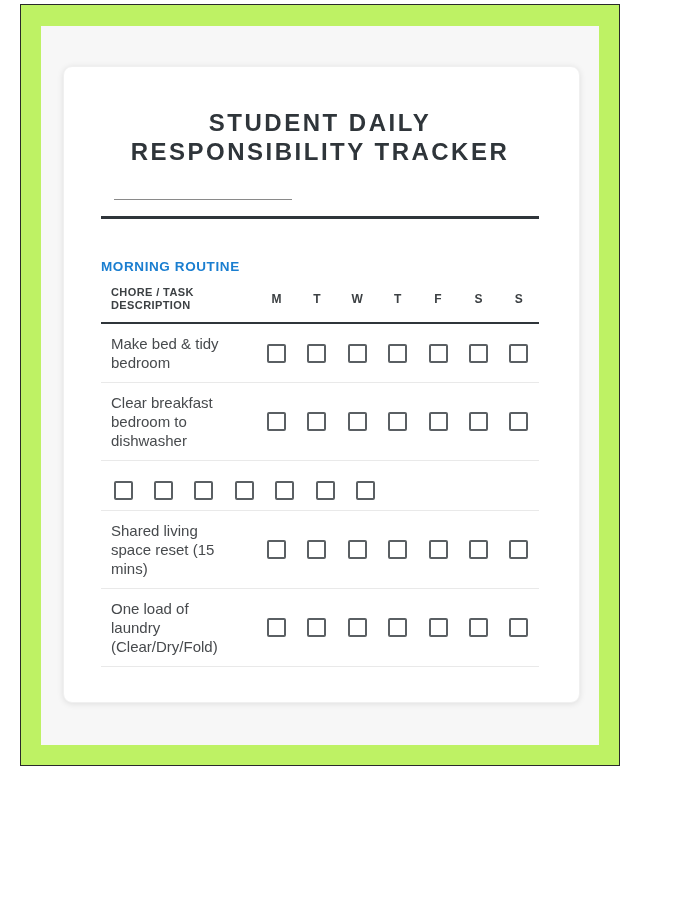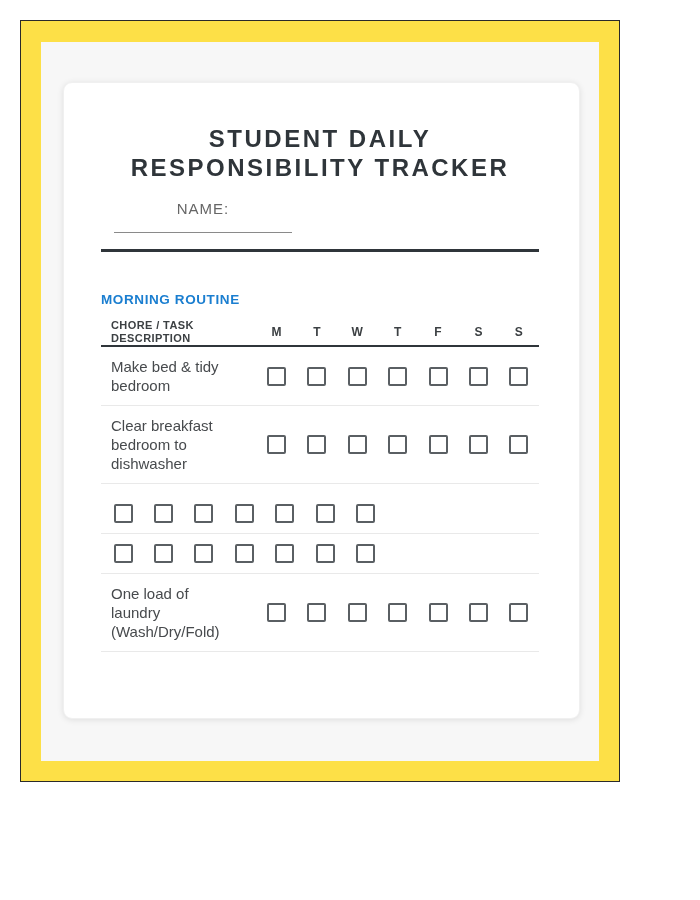--- a/index.html
+++ b/index.html
@@ -3,25 +3,25 @@
 <meta charset="utf-8">
 <style>
   html, body { margin:0; padding:0; }
   body {
     width:700px; height:900px; position:relative;
     background:#ffffff;
     font-family:"Liberation Sans", sans-serif;
     -webkit-font-smoothing:antialiased;
   }
   .sheet {
-    position:absolute; left:20px; top:20px;
+    position:absolute; left:20px; top:4px;
     width:600px; height:762px;
     border:1px solid var(--page-border, #2a2a2a);
     box-sizing:border-box;
-    background:#fde047;
+    background:#bef264;
   }
   .gray-panel {
     position:absolute; left:20px; top:21px;
     width:558px; height:719px;
     background:var(--panel-gray, #f7f7f7);
   }
   .card {
     position:absolute; left:42px; top:61px;
     width:517px; height:637px;
     background:#ffffff;
@@ -58,21 +58,21 @@
     border-bottom:3px solid var(--heading-dark, #2f353a);
   }
   .section-title {
     margin:38px 0 0 0;
     font-size:13.5px; font-weight:bold; letter-spacing:0.6px;
     color:var(--accent-blue, #1a7ed0);
   }
   #sections-host .section:first-child .section-title { margin-top:40px; }
   .thead {
     display:flex; align-items:center;
-    margin-top:12px; 
+    margin-top:12px; padding-bottom:10px;
     border-bottom:2px solid var(--heading-dark, #2f353a);
   }
   .task-col {
     width:155px; box-sizing:border-box;
     padding:0 40px 0 10px;
     font-size:11px; font-weight:bold; line-height:13px;
     letter-spacing:0.4px;
     color:var(--table-head, #3c4043);
   }
   .days { display:flex; flex:1; padding-left:2px; }
@@ -109,21 +109,20 @@
 
 <div class="sheet">
   <div class="gray-panel"></div>
   <div class="card"></div>
 
   <div class="content">
     <h1 class="title">STUDENT DAILY RESPONSIBILITY TRACKER</h1>
 
     <div class="fields">
       <div class="field">
-        <div class="field-label">NAME:</div>
         <div class="field-line"></div>
       </div>
     </div>
 
     <div class="main-divider"></div>
 
     <div id="sections-host">
   <section class="section">
     <h2 class="section-title">MORNING ROUTINE</h2>
     <div class="thead">
@@ -216,46 +215,47 @@
                 </div>
                 <div class="cell">
                   <span class="cb"></span>
                 </div>
                 <div class="cell">
                   <span class="cb"></span>
                 </div>
               </div>
             </div>
             <div class="row">
-              <div class="days">
-                <div class="cell">
-                  <span class="cb"></span>
-                </div>
-                <div class="cell">
-                  <span class="cb"></span>
-                </div>
-                <div class="cell">
-                  <span class="cb"></span>
-                </div>
-                <div class="cell">
-                  <span class="cb"></span>
-                </div>
-                <div class="cell">
-                  <span class="cb"></span>
-                </div>
-                <div class="cell">
-                  <span class="cb"></span>
-                </div>
-                <div class="cell">
-                  <span class="cb"></span>
-                </div>
-              </div>
-            </div>
-            <div class="row">
-              <div class="task">One load of laundry (Wash/Dry/Fold)</div>
+              <div class="task">Shared living space reset (15 mins)</div>
+              <div class="days">
+                <div class="cell">
+                  <span class="cb"></span>
+                </div>
+                <div class="cell">
+                  <span class="cb"></span>
+                </div>
+                <div class="cell">
+                  <span class="cb"></span>
+                </div>
+                <div class="cell">
+                  <span class="cb"></span>
+                </div>
+                <div class="cell">
+                  <span class="cb"></span>
+                </div>
+                <div class="cell">
+                  <span class="cb"></span>
+                </div>
+                <div class="cell">
+                  <span class="cb"></span>
+                </div>
+              </div>
+            </div>
+            <div class="row">
+              <div class="task">One load of laundry (Clear/Dry/Fold)</div>
               <div class="days">
                 <div class="cell">
                   <span class="cb"></span>
                 </div>
                 <div class="cell">
                   <span class="cb"></span>
                 </div>
                 <div class="cell">
                   <span class="cb"></span>
                 </div>

